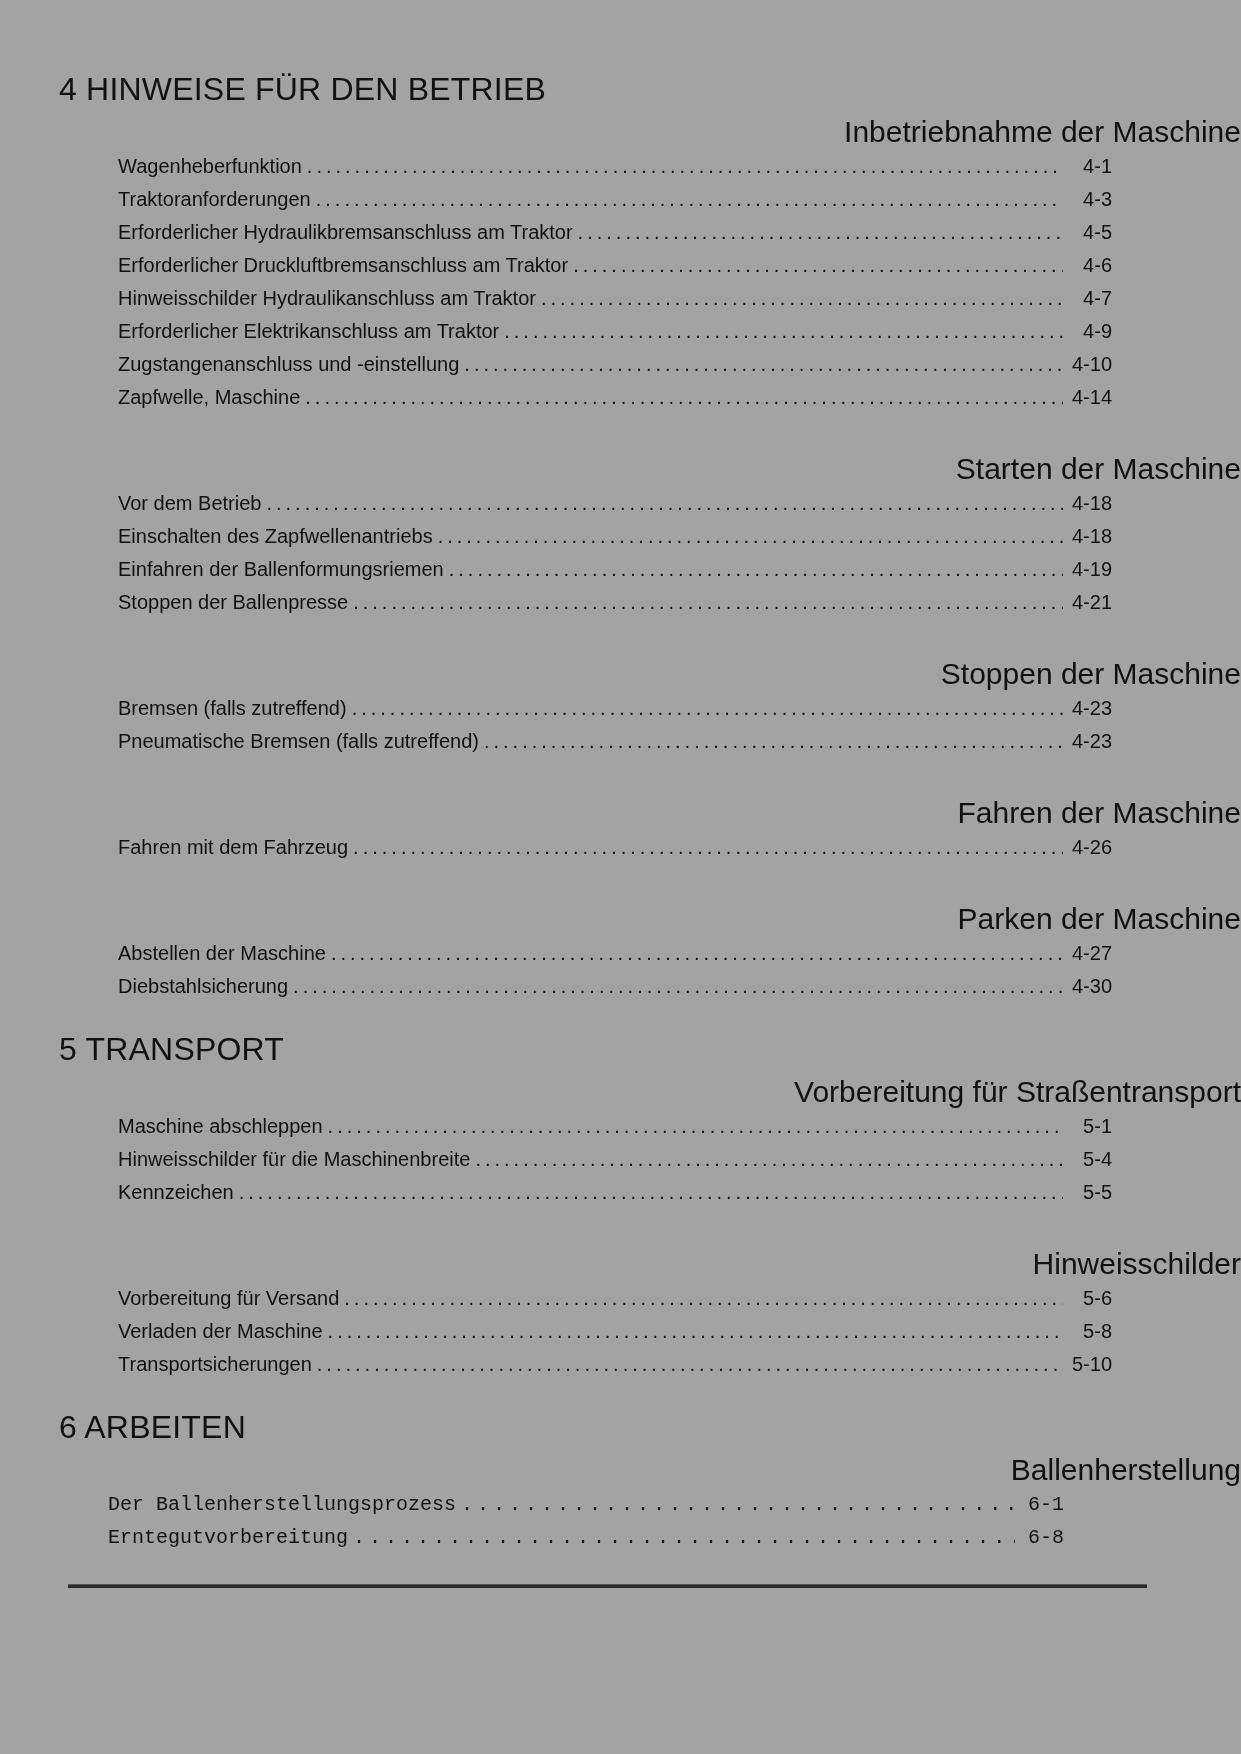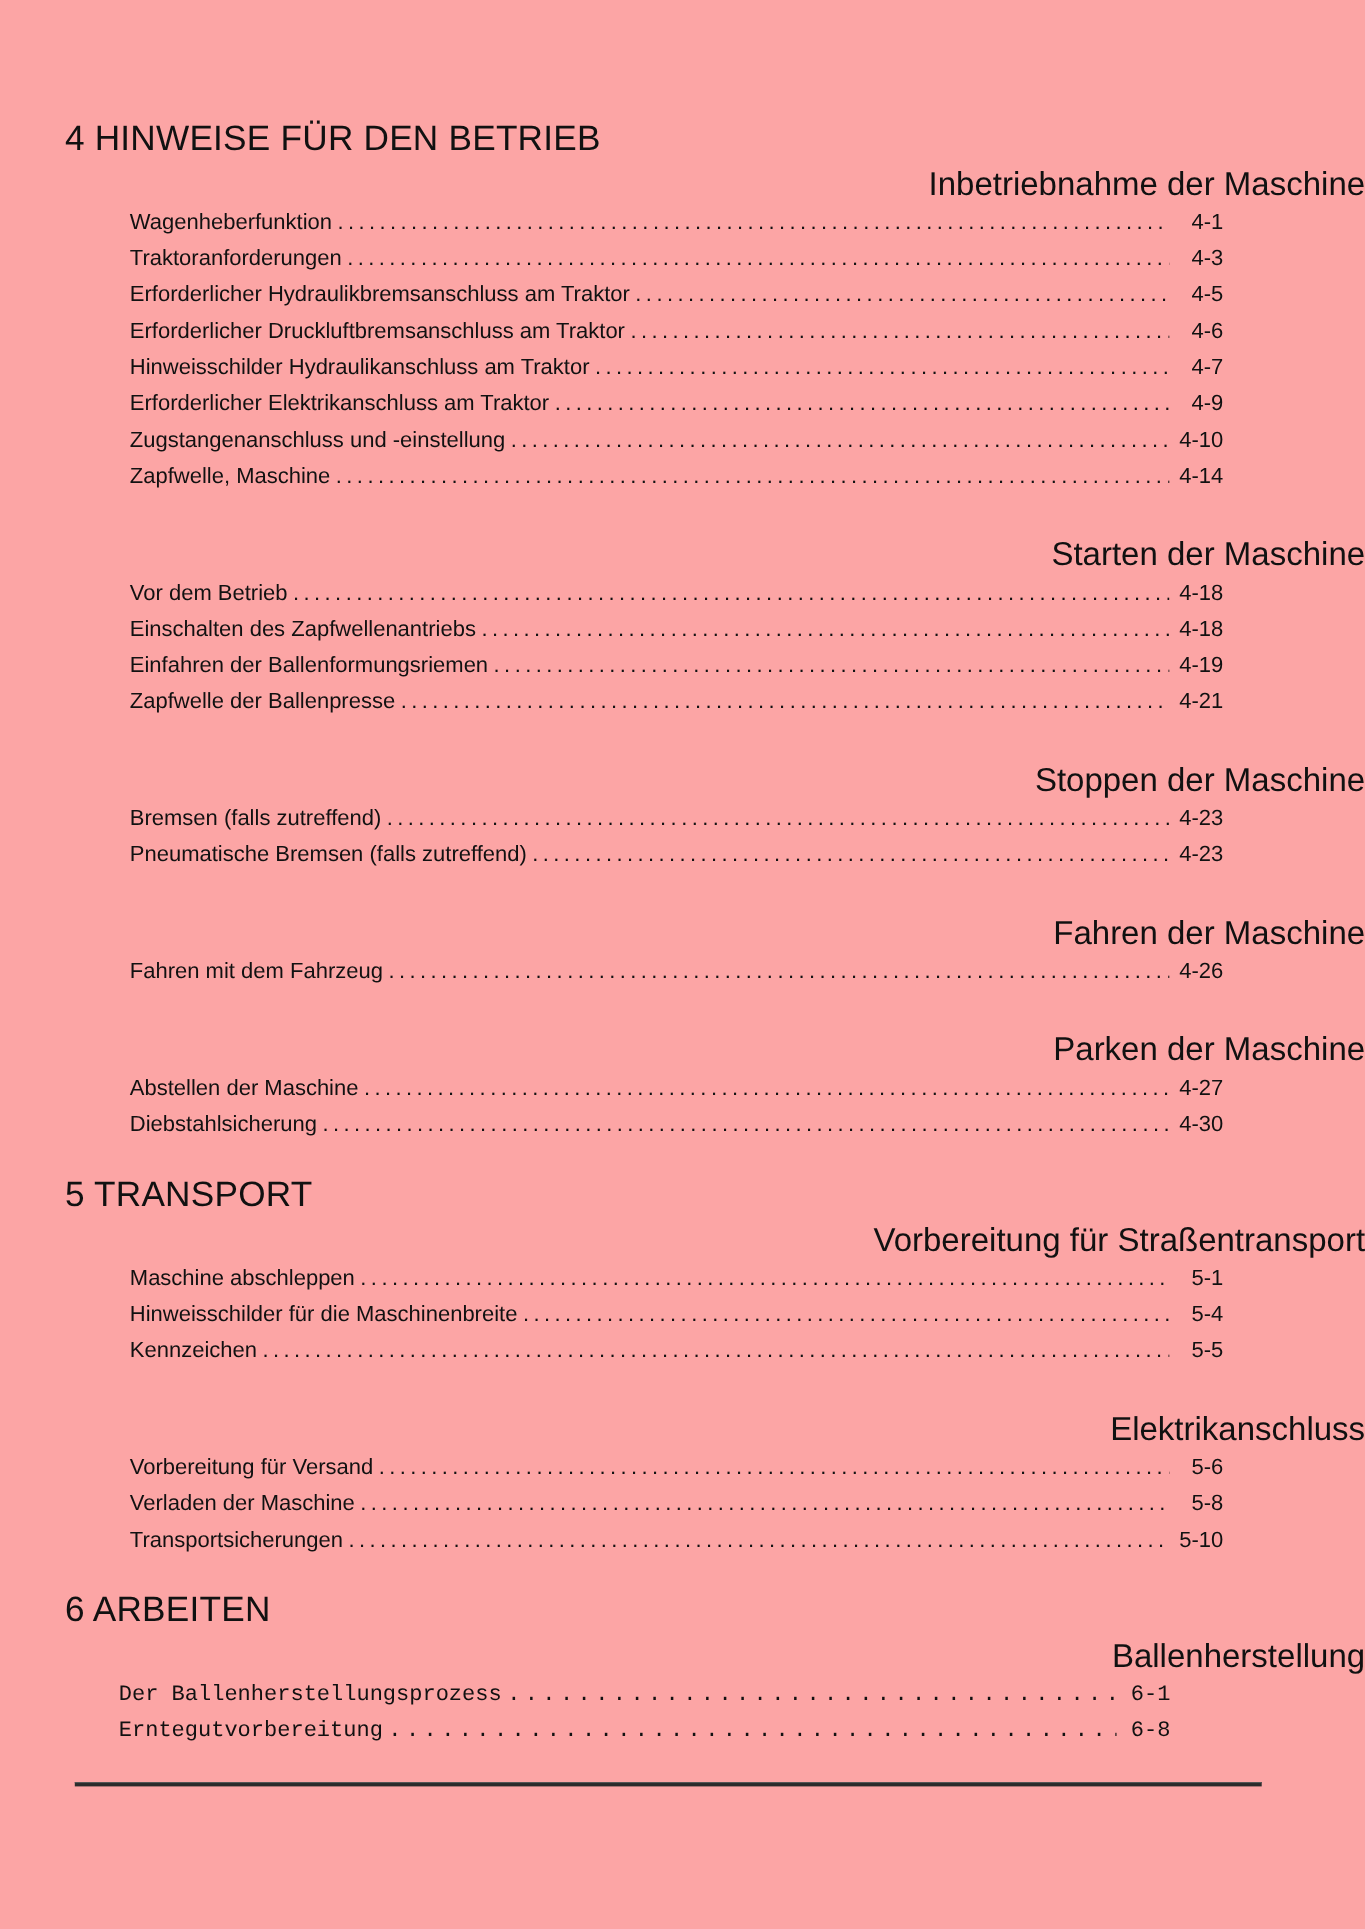--- a/index.html
+++ b/index.html
@@ -6,25 +6,25 @@
     margin: 0;
     padding: 0;
     background: #e8e8e8;
     font-family: "Liberation Sans", "DejaVu Sans", sans-serif;
   }
   .page {
     position: relative;
     width: 1241px;
     height: 1754px;
     margin: 0 auto;
-    background: #fca5a5;
+    background: #a3a3a3;
     color: #111111;
     overflow: hidden;
     box-sizing: border-box;
-    padding-top: 107px;
+    padding-top: 71px;
   }
   .toc { display: block; }
 
   .chapter-title {
     font-size: 32px;
     font-weight: 400;
     line-height: 36px;
     margin: 28px 0 0 59px;
     letter-spacing: 0.2px;
     white-space: nowrap;
@@ -143,21 +143,21 @@
           <span class="toc-label">Einschalten des Zapfwellenantriebs</span>
           <span class="toc-leader">............................................................................................................................................</span>
           <span class="toc-page">4-18</span>
         </div>
         <div class="toc-row">
           <span class="toc-label">Einfahren der Ballenformungsriemen</span>
           <span class="toc-leader">............................................................................................................................................</span>
           <span class="toc-page">4-19</span>
         </div>
         <div class="toc-row">
-          <span class="toc-label">Zapfwelle der Ballenpresse</span>
+          <span class="toc-label">Stoppen der Ballenpresse</span>
           <span class="toc-leader">............................................................................................................................................</span>
           <span class="toc-page">4-21</span>
         </div>
       </div>
       <h2 class="section-title">Stoppen der Maschine</h2>
       <div class="entries">
         <div class="toc-row">
           <span class="toc-label">Bremsen (falls zutreffend)</span>
           <span class="toc-leader">............................................................................................................................................</span>
           <span class="toc-page">4-23</span>
@@ -201,21 +201,21 @@
           <span class="toc-label">Hinweisschilder für die Maschinenbreite</span>
           <span class="toc-leader">............................................................................................................................................</span>
           <span class="toc-page">5-4</span>
         </div>
         <div class="toc-row">
           <span class="toc-label">Kennzeichen</span>
           <span class="toc-leader">............................................................................................................................................</span>
           <span class="toc-page">5-5</span>
         </div>
       </div>
-      <h2 class="section-title">Elektrikanschluss</h2>
+      <h2 class="section-title">Hinweisschilder</h2>
       <div class="entries">
         <div class="toc-row">
           <span class="toc-label">Vorbereitung für Versand</span>
           <span class="toc-leader">............................................................................................................................................</span>
           <span class="toc-page">5-6</span>
         </div>
         <div class="toc-row">
           <span class="toc-label">Verladen der Maschine</span>
           <span class="toc-leader">............................................................................................................................................</span>
           <span class="toc-page">5-8</span>

